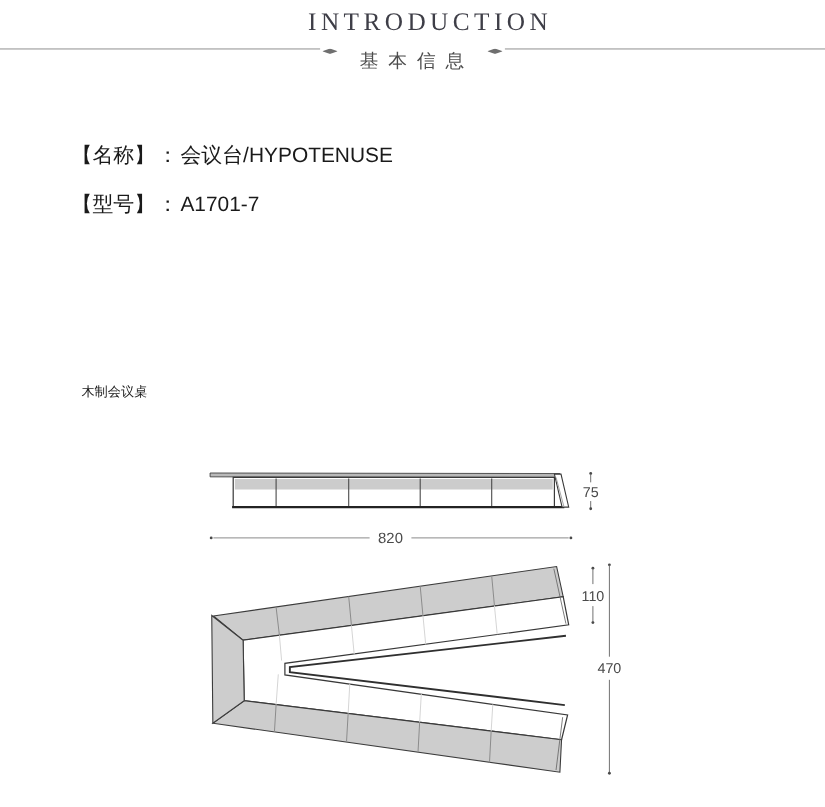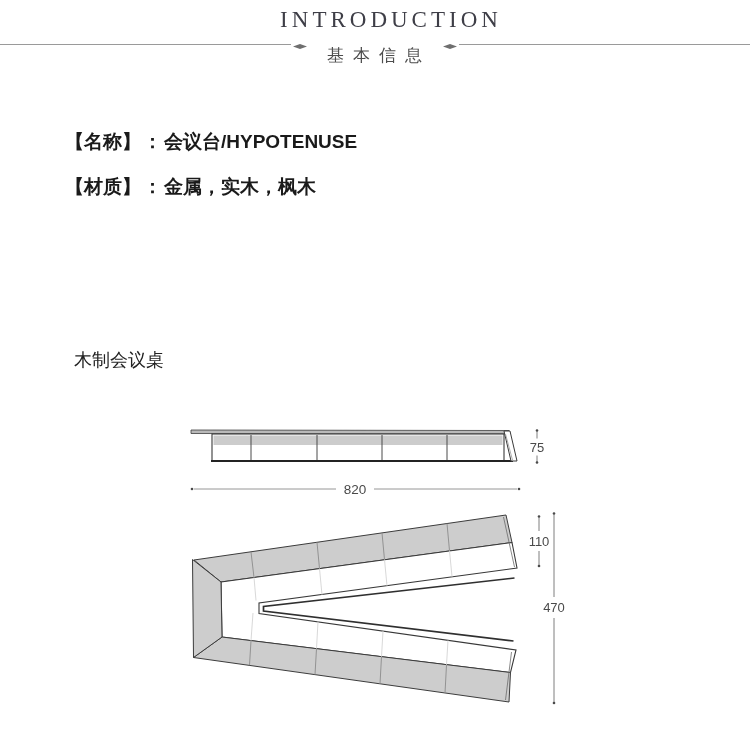--- a/index.html
+++ b/index.html
@@ -43,27 +43,26 @@
   
   .specs{
     position:absolute;top:132px;left:65px;
   }
   .spec-row{
     height:20px;line-height:20px;
     margin-bottom:25px;
     font-size:19px;
     color:#1a1a1a;
     white-space:nowrap;
-    font-weight:bold;
   }
   .spec-row .sep{padding:0 2px;}
   
   .caption{
     position:absolute;top:348px;left:74px;
-    font-size:18px;color:#222222;
+    font-size:12px;color:#222222;
   }
   
   .drawings{
     position:absolute;top:400px;left:144px;width:450px;height:320px;
   }
   svg text{
     font-family:"Liberation Sans", sans-serif;
     fill:#4a4a4a;
   }
 </style>
@@ -78,21 +77,21 @@
   <div class="sub-text">基本信息</div>
   <div class="diamond dia-right"></div>
   <div class="sub-line"></div>
 </div>
 
 <div class="specs">
   <div class="spec-row">
     <span>【名称】</span><span class="sep">：</span><span>会议台/HYPOTENUSE</span>
   </div>
   <div class="spec-row">
-    <span>【材质】</span><span class="sep">：</span><span>金属，实木，枫木</span>
+    <span>【型号】</span><span class="sep">：</span><span>A1701-7</span>
   </div>
 </div>
 
 <div class="caption">木制会议桌</div>
 
 <div class="drawings">
 <svg width="450" height="320" viewBox="150 400 450 320" xmlns="http://www.w3.org/2000/svg">
 
   <g>
 

